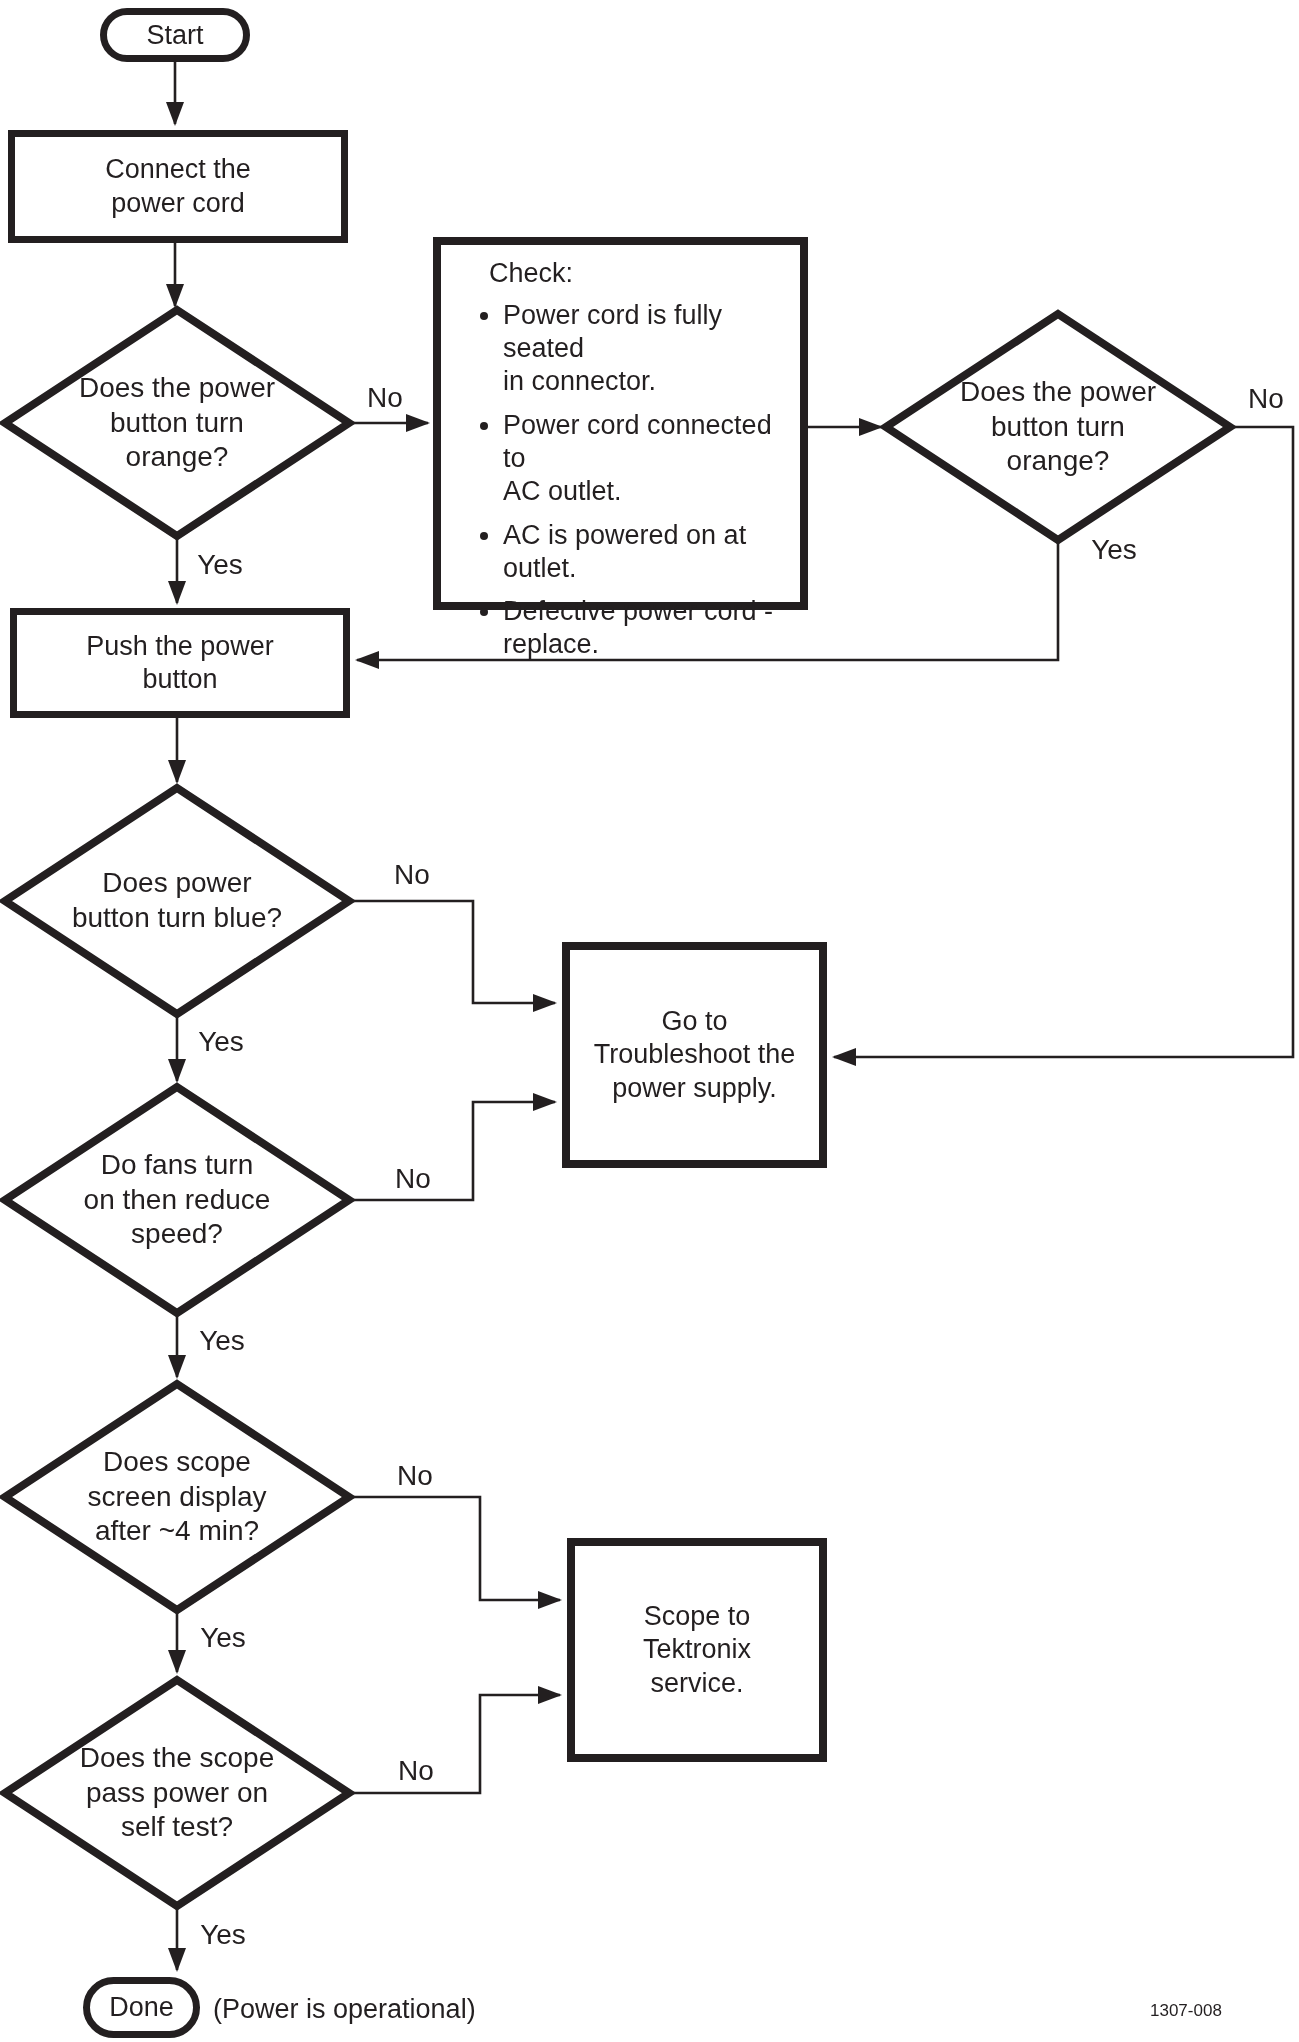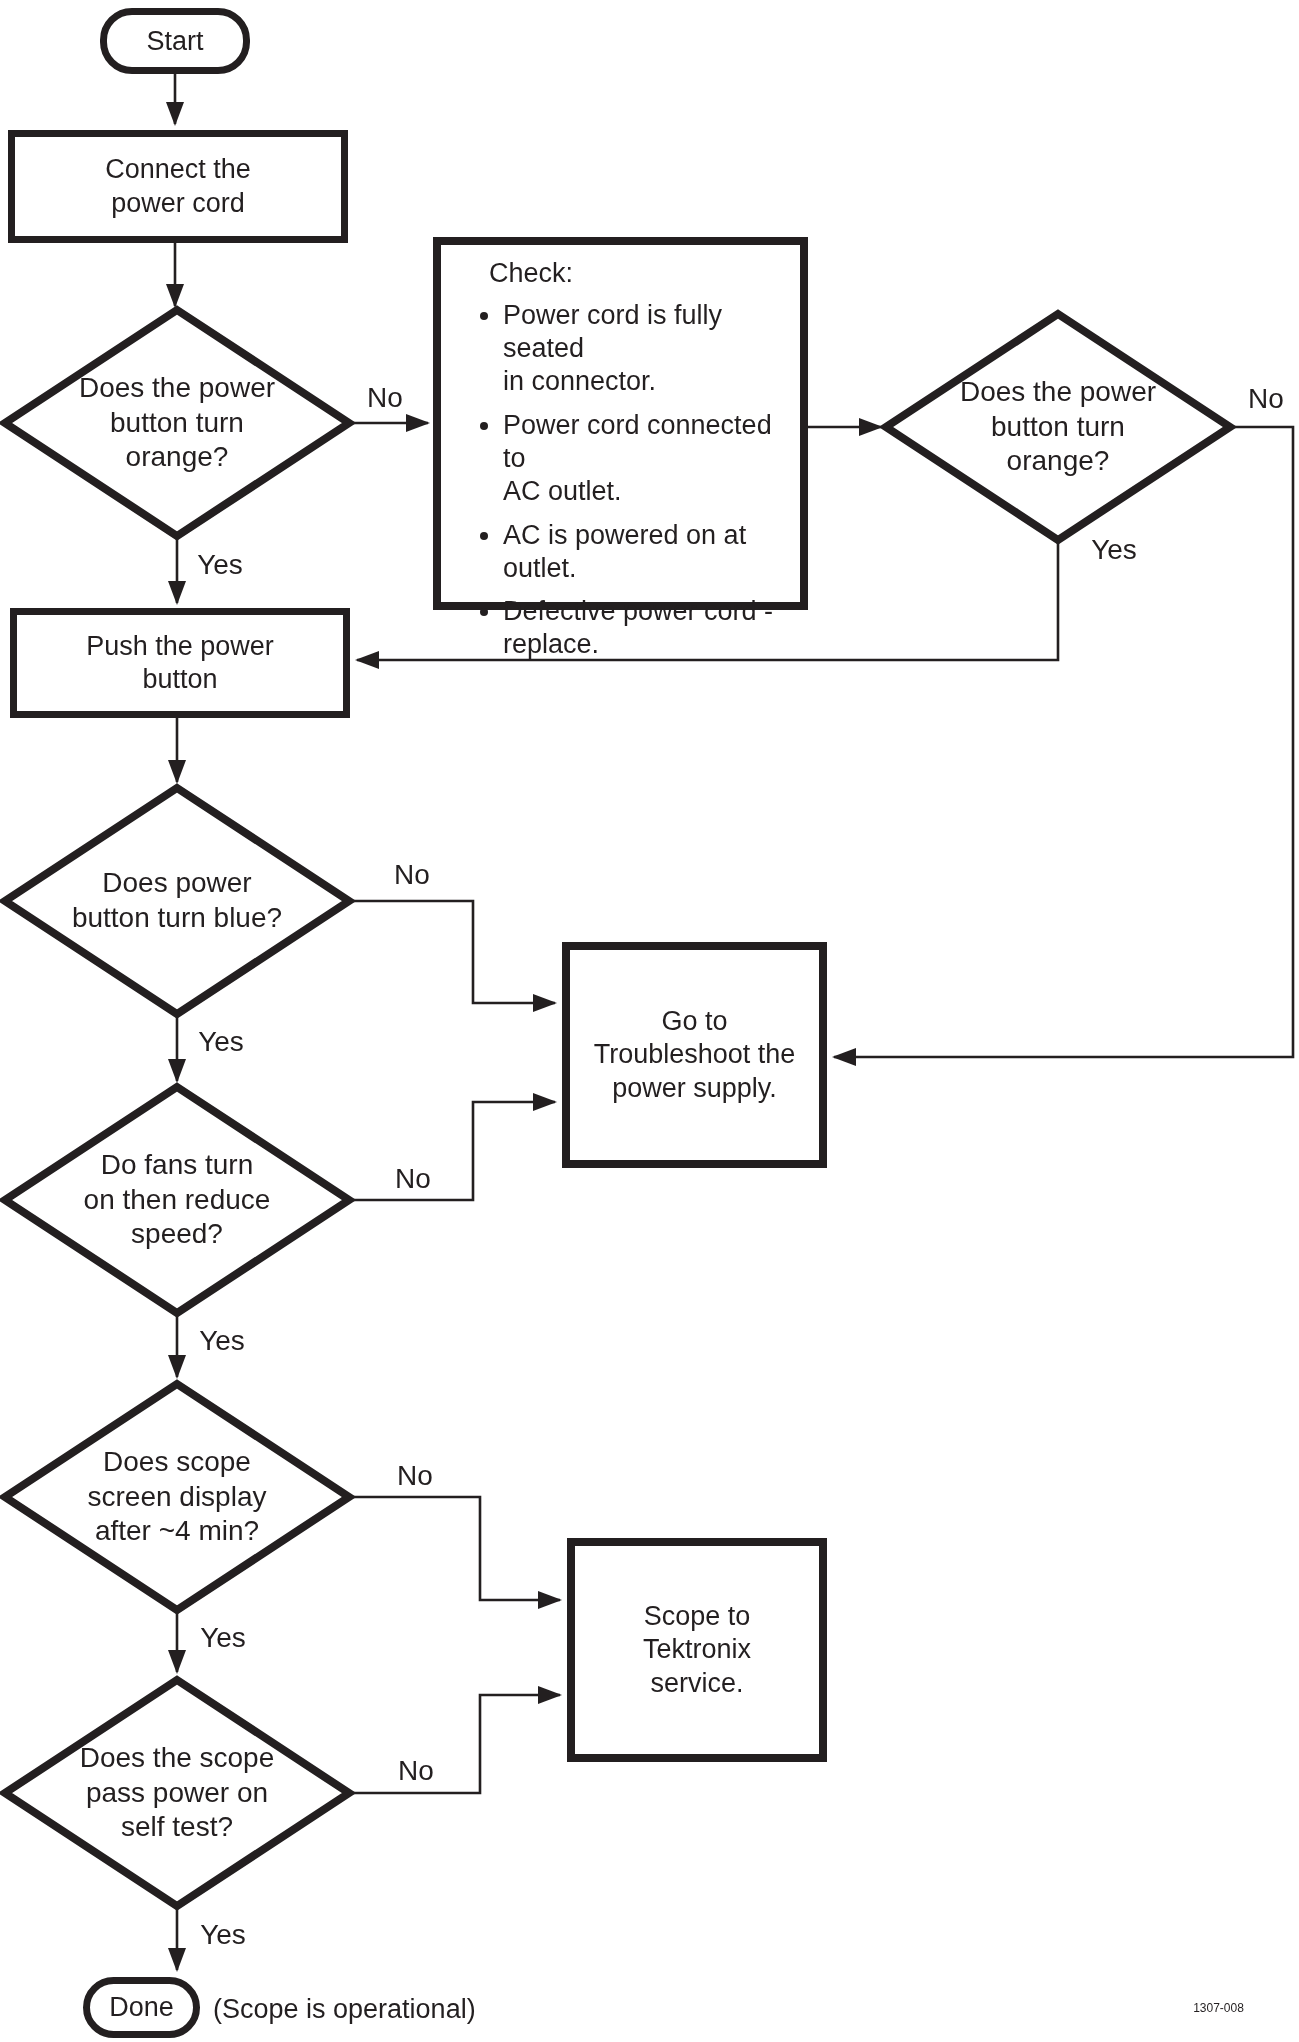--- a/index.html
+++ b/index.html
@@ -29,21 +29,21 @@
   }
   #check-box{
     position:absolute;left:433px;top:237px;width:375px;height:373px;
     box-sizing:border-box;border:8px solid #231f20;background:#fff;
     font-size:27px;line-height:1.22;padding:10px 4px 0 16px;
   }
   #check-box .heading{margin:2px 0 0 32px;}
   #check-box ul{margin:9px 0 0 0;padding:0 0 0 46px;list-style:disc outside;}
   #check-box li{margin:0 0 11px 0;white-space:pre-line;}
   .note{position:absolute;font-size:27px;line-height:1.2;}
-  .fig-num{position:absolute;font-size:12px;line-height:1.2;text-align:center;}
+  .fig-num{position:absolute;font-size:17px;line-height:1.2;text-align:left;}
 </style>
 </head>
 <body>
 
 <div id="canvas">
 
   <svg id="wires" viewBox="0 0 1299 2042" xmlns="http://www.w3.org/2000/svg">
     <defs>
       <marker id="arrowhead" markerUnits="userSpaceOnUse" markerWidth="24" markerHeight="18" refX="22" refY="9" orient="auto">
         <polygon points="0,0 24,9 0,18" fill="#231f20"></polygon>
@@ -72,21 +72,21 @@
     <g stroke="#231f20" stroke-width="8" fill="#ffffff">
       <polygon points="177,310 349,423 177,536 5,423"></polygon>
       <polygon points="1058,314 1230,427 1058,540 886,427"></polygon>
       <polygon points="177,788 349,901 177,1014 5,901"></polygon>
       <polygon points="177,1087 349,1200 177,1313 5,1200"></polygon>
       <polygon points="177,1384 349,1497 177,1610 5,1497"></polygon>
       <polygon points="177,1680 349,1793 177,1906 5,1793"></polygon>
     </g>
   </svg>
 
-  <div class="terminator" style="left:100px;top:8px;width:150px;height:66px;">Start</div>
+  <div class="terminator" style="left:100px;top:8px;width:150px;height:54px;">Start</div>
 
   <div class="terminator" style="left:83px;top:1977px;width:117px;height:61px;">Done</div>
 
   <div class="box" style="left:8px;top:130px;width:340px;height:113px;border-width:7px;">Connect the
 power cord</div>
 
   <div class="box" style="left:562px;top:942px;width:265px;height:226px;">Go to
 Troubleshoot the
 power supply.</div>
 
@@ -145,17 +145,17 @@
 
   <div class="edge-label" style="left:381px;top:1164px;">No</div>
   <div class="edge-label" style="left:190px;top:1326px;">Yes</div>
 
   <div class="edge-label" style="left:383px;top:1461px;">No</div>
   <div class="edge-label" style="left:191px;top:1623px;">Yes</div>
 
   <div class="edge-label" style="left:384px;top:1756px;">No</div>
   <div class="edge-label" style="left:191px;top:1920px;">Yes</div>
 
-  <div class="note" style="left:213px;top:1993px;">(Scope is operational)</div>
+  <div class="note" style="left:213px;top:1993px;">(Power is operational)</div>
 
   <div class="fig-num" style="left:1150px;top:2001px;width:137px;">1307-008</div>
 
 </div>
 
 </body></html>

